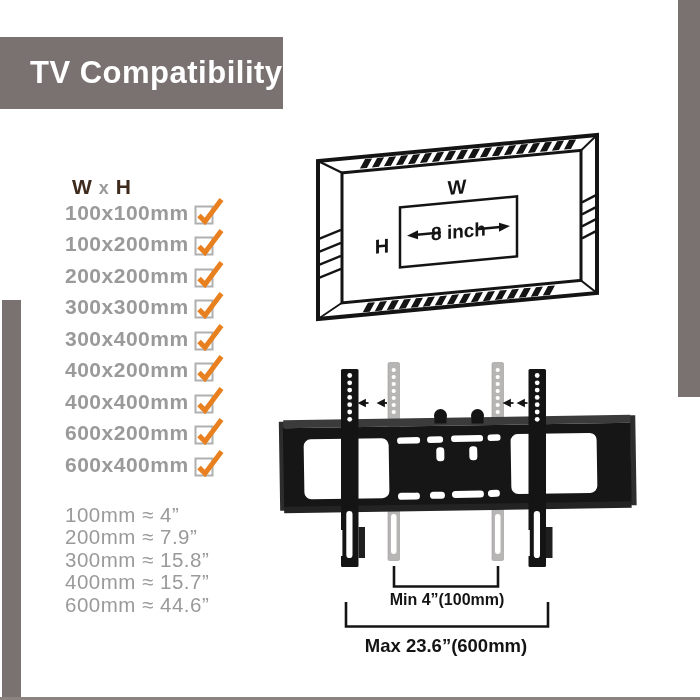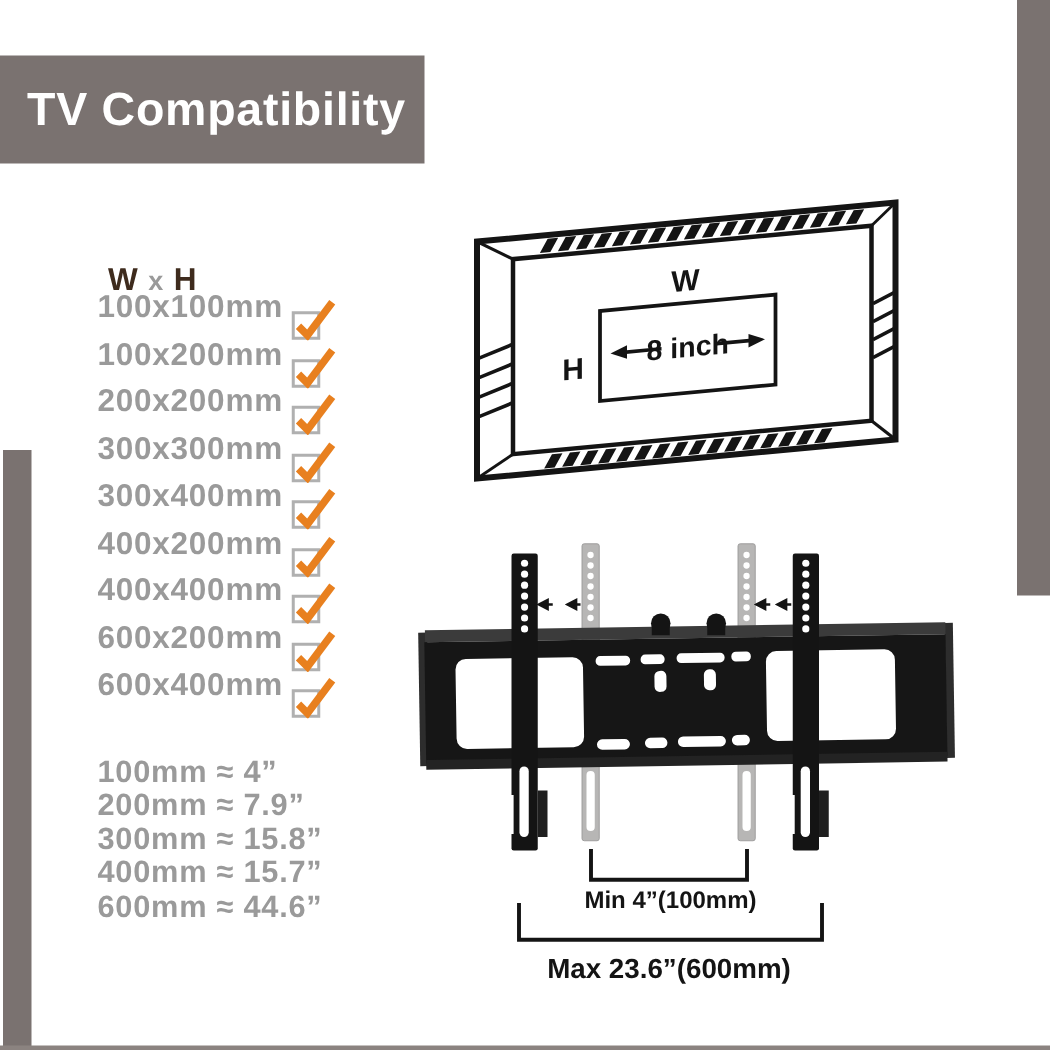--- a/index.html
+++ b/index.html
@@ -1,36 +1,36 @@
 <!DOCTYPE html>
 <html><head>
 <meta charset="utf-8">
 <style>
   html,body{margin:0;padding:0;background:#fff;}
   .canvas{position:relative;width:700px;height:700px;background:#ffffff;overflow:hidden;
           font-family:"Liberation Sans", sans-serif;}
   
   .banner{position:absolute;left:0;top:37px;width:283px;height:72px;background:#7a7270;}
-  .banner span{display:block;line-height:72px;padding-left:18px;color:#ffffff;
+  .banner span{display:block;line-height:72px;padding-left:30px;color:#ffffff;
                font-size:31px;font-weight:bold;letter-spacing:0.5px;}
   .bar-right{position:absolute;left:678px;top:0;width:22px;height:397px;background:#7a7270;}
   .bar-left{position:absolute;left:2px;top:300px;width:19px;height:400px;background:#7a7270;}
   .bar-bottom{position:absolute;left:0;top:697px;width:700px;height:3px;background:#8b8380;}
   
   .wxh{position:absolute;left:72px;top:175px;font-weight:bold;font-size:21px;color:#3e2b1d;}
   .wxh .xsep{color:#9a9a9a;font-size:18px;margin:0 7px;}
   
   .vesa{position:absolute;left:65px;top:193px;}
-  .vesa-row{display:flex;align-items:flex-start;height:31.55px;}
+  .vesa-row{display:flex;align-items:flex-end;height:31.55px;}
   .vesa-row .size{display:inline-block;width:129px;font-size:21px;font-weight:bold;
                   color:#9a9a9a;letter-spacing:0.5px;}
   .chk{width:30px;height:28px;margin-top:6px;}
   
   .conv{position:absolute;left:65px;top:504px;}
-  .conv div{height:22.4px;line-height:22.4px;font-size:20.5px;font-weight:bold;
+  .conv div{height:22.4px;line-height:22.4px;font-size:20.5px;font-weight:normal;
             color:#9a9a9a;letter-spacing:0.5px;}
   .tv-svg{position:absolute;left:300px;top:118px;}
   .mount-svg{position:absolute;left:270px;top:358px;}
   svg text{font-family:"Liberation Sans", sans-serif;}
 </style>
 </head>
 <body>
 
 <div class="canvas">
 

